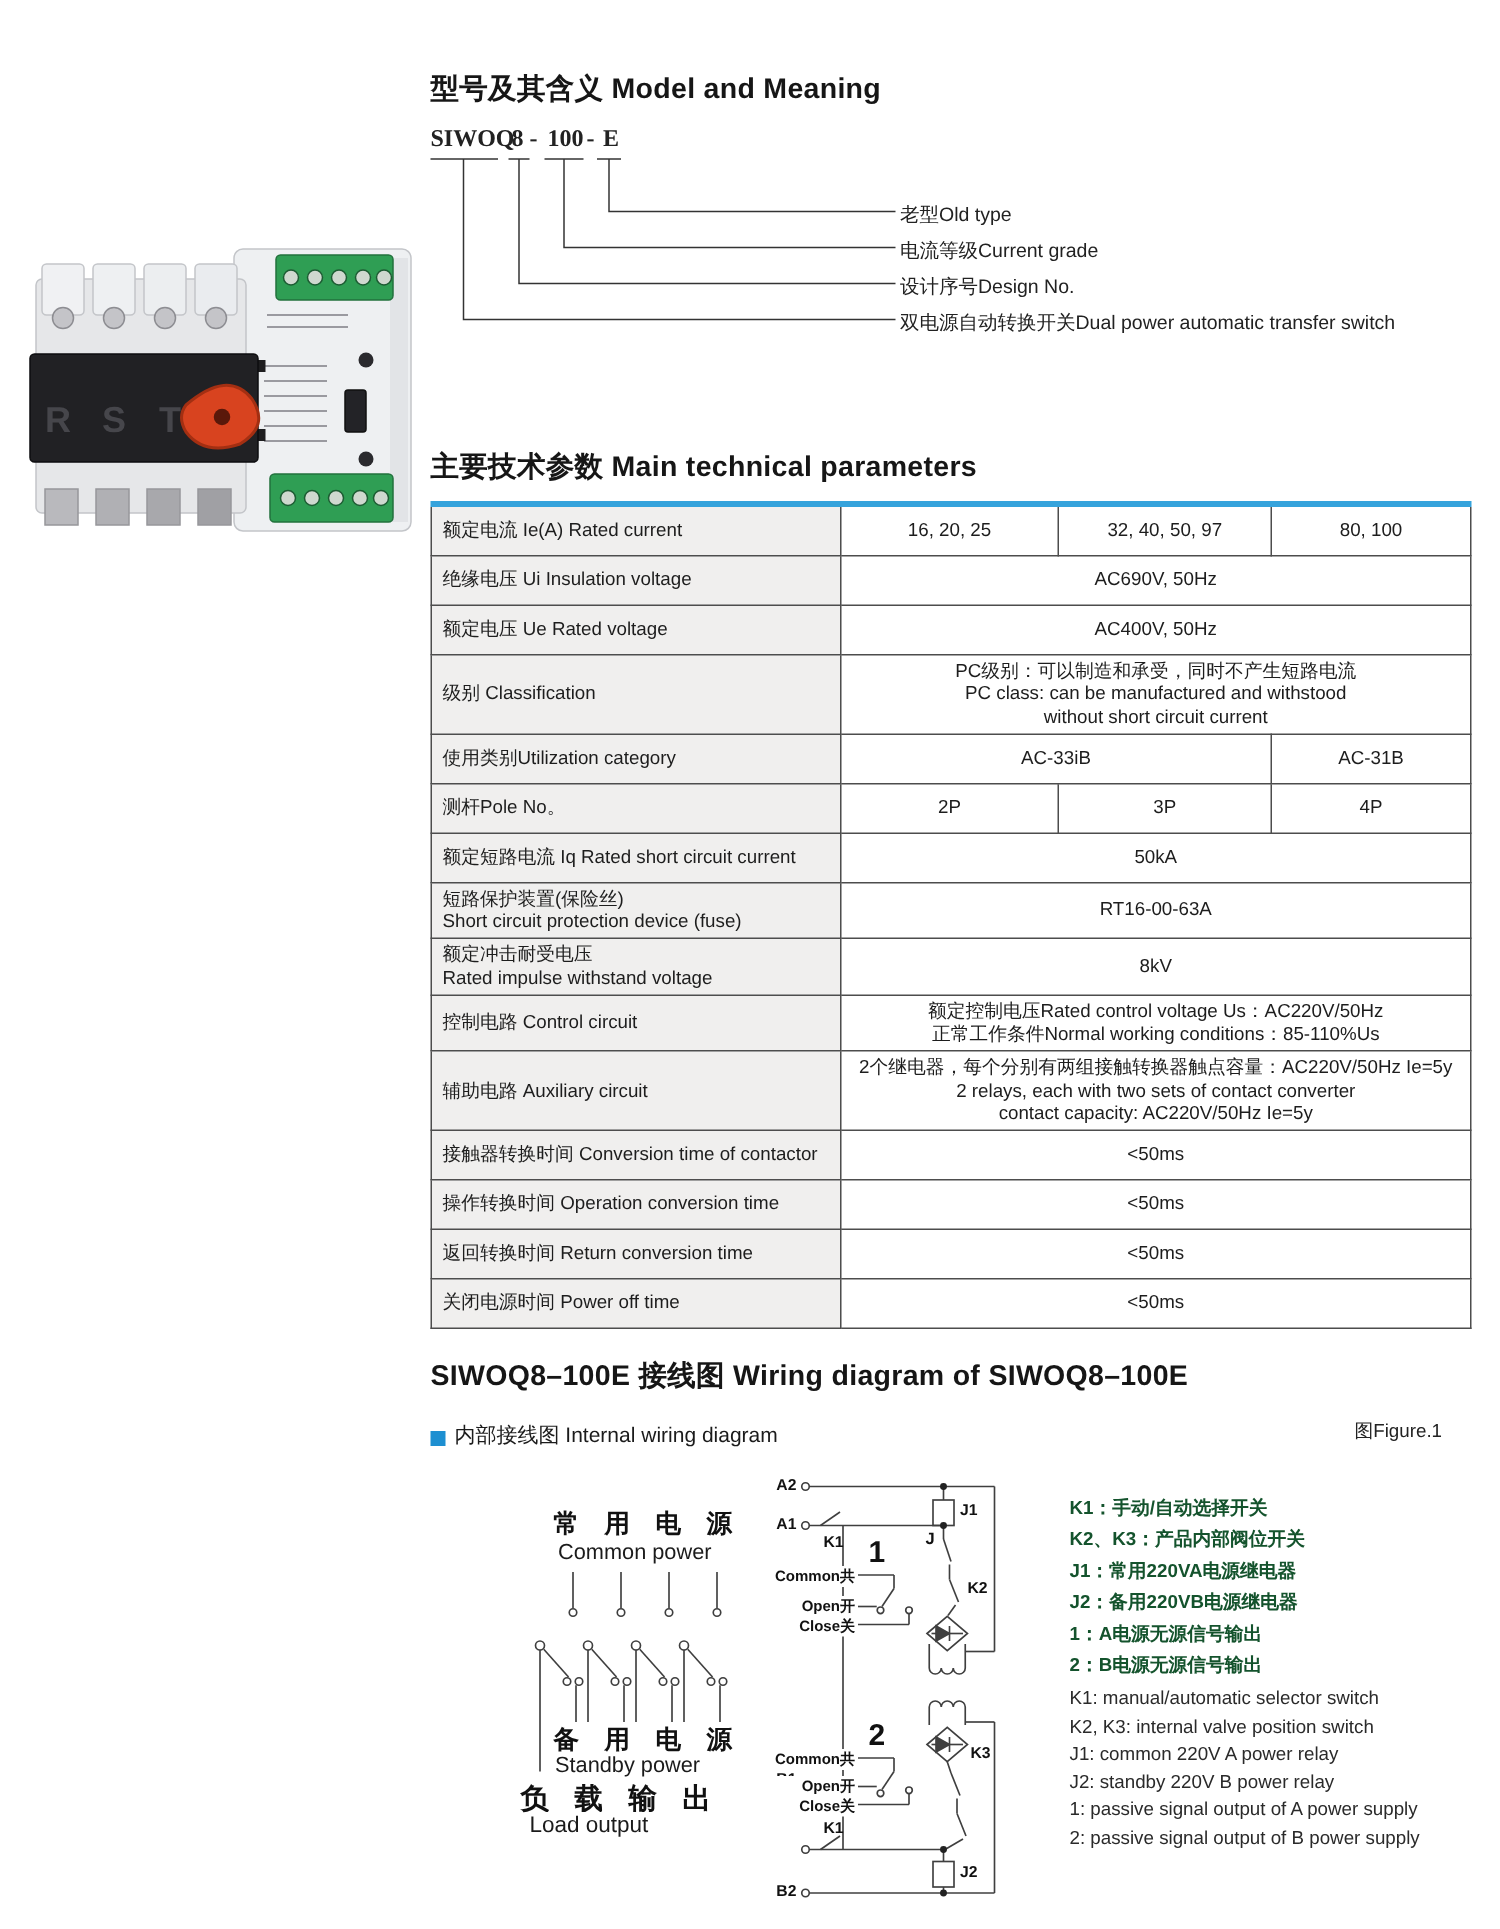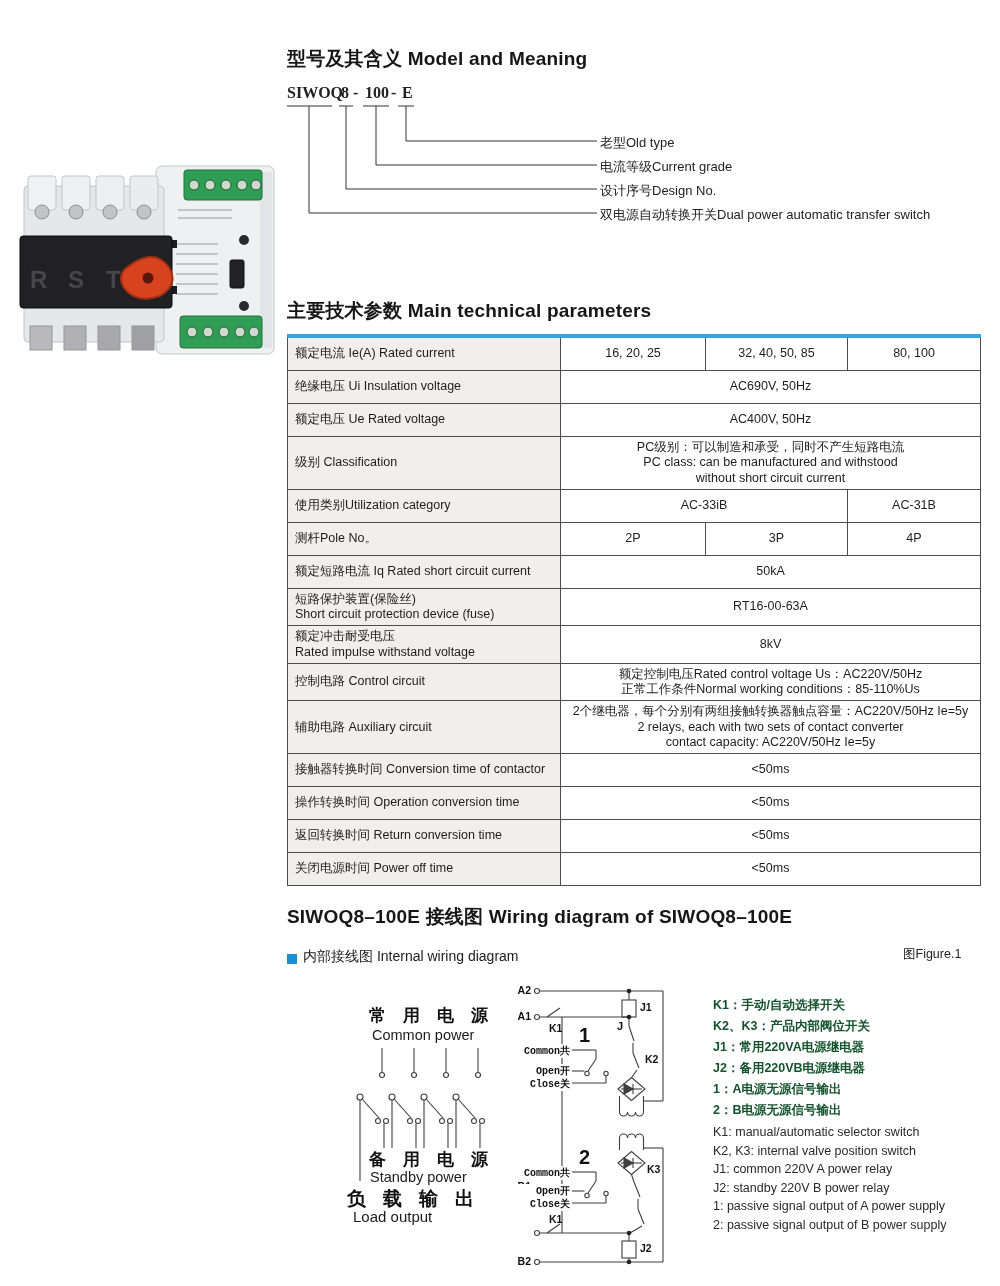--- a/index.html
+++ b/index.html
@@ -16,21 +16,21 @@
   .ptable td.lbl{background:#f0efee;text-align:left;}
   .ptable td.val{text-align:center;}
   .sub-square{width:10px;height:10px;background:#1d8fd1;}
   .subheading{font-size:14px;color:#1b1b1b;}
   .figref{font-size:12.5px;color:#222;}
   .cjk-big{font-weight:700;font-size:17px;letter-spacing:17px;color:#111;background:#fff;white-space:nowrap;}
   .en-mid{font-size:14.5px;color:#1b1b1b;background:#fff;white-space:nowrap;}
   .load-cjk{font-weight:700;font-size:19px;letter-spacing:17px;color:#111;background:#fff;white-space:nowrap;}
   .term{font-size:10.5px;font-weight:700;text-align:right;width:28px;color:#111;}
   .slabel{font-size:10.5px;font-weight:700;color:#111;white-space:nowrap;}
-  .contact-lbl{font-size:10px;font-weight:700;color:#111;text-align:right;width:72px;background:#fff;white-space:nowrap;font-family:Liberation Mono, monospace;}
+  .contact-lbl{font-size:10px;font-weight:700;color:#111;text-align:right;width:72px;background:#fff;white-space:nowrap;}
   .big-digit{font-size:20px;font-weight:700;color:#111;}
   .legend-cn div{font-size:12.5px;line-height:21px;font-weight:600;color:#14532d;white-space:nowrap;}
   .legend-en div{font-size:12.5px;line-height:18.5px;color:#2a2a2a;white-space:nowrap;}
   svg{display:block;}
 </style>
 </head>
 <body>
 
 <div class="page">
 
@@ -129,21 +129,21 @@
     <colgroup>
         <col style="width:273px">
         <col style="width:145px">
         <col style="width:142px">
         <col style="width:133px">
       </colgroup>
     <tbody>
         <tr>
           <td class="lbl">额定电流  Ie(A) Rated current</td>
           <td class="val">16, 20, 25</td>
-          <td class="val">32, 40, 50, 85</td>
+          <td class="val">32, 40, 50, 97</td>
           <td class="val">80, 100</td>
         </tr>
         <tr>
           <td class="lbl">绝缘电压 Ui Insulation voltage</td>
           <td class="val" colspan="3">AC690V, 50Hz</td>
         </tr>
         <tr>
           <td class="lbl">额定电压 Ue Rated voltage</td>
           <td class="val" colspan="3">AC400V, 50Hz</td>
         </tr>

